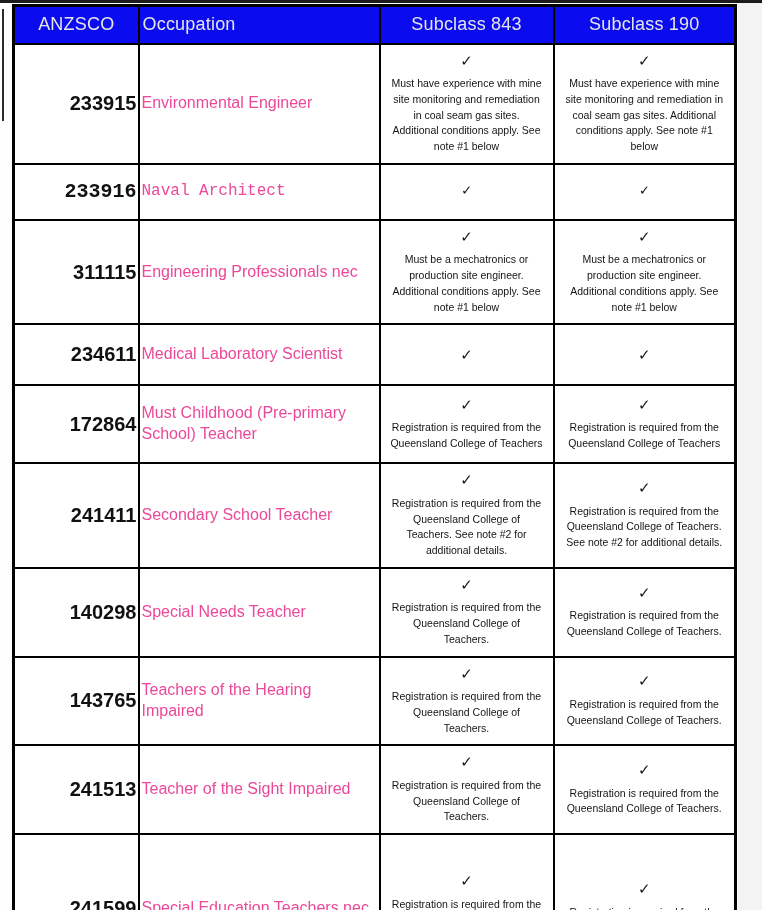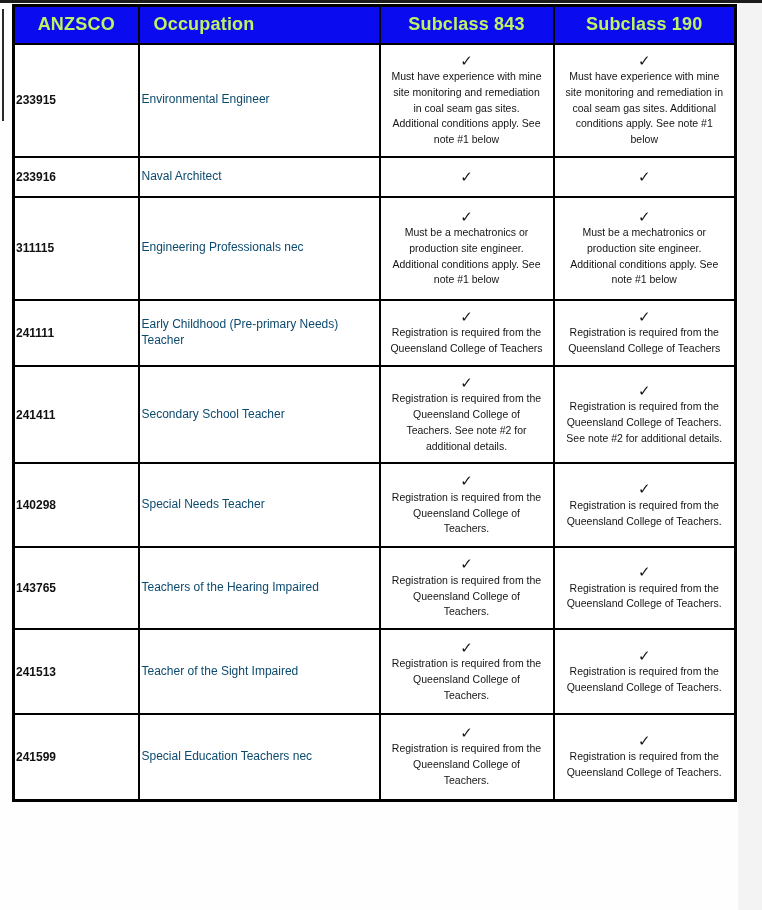--- a/index.html
+++ b/index.html
@@ -40,67 +40,68 @@
     border-collapse: collapse;
     table-layout: fixed;
     background: #ffffff;
     border: 3px solid #000000;
   }
   th, td {
     border: 2px solid #000000;
   }
   thead th {
     background: #0b0bef;
-    color: #bef264;
+    color: #e5e5e5;
     font-size: 18px;
-    font-weight: bold;
+    font-weight: normal;
     height: 38px;
     text-align: center;
     vertical-align: middle;
     letter-spacing: 0.2px;
   }
   thead th.col-occupation {
     text-align: left;
-    padding-left: 14px;
+    padding-left: 3px;
     margin-left: 14px;
   }
   td.cell-anzsco {
-    text-align: left;
+    text-align: right;
     vertical-align: middle;
     font-weight: bold;
-    font-size: 12px;
+    font-size: 20px;
     color: #111111;
   }
   td.cell-occupation {
     vertical-align: middle;
-    font-size: 12px;
-    color: #0c4a6e;
+    font-size: 16px;
+    color: #ec4899;
     padding: 2px 4px 2px 2px;
     line-height: 1.3;
   }
   td.cell-status {
     text-align: center;
     vertical-align: middle;
     padding: 8px 9px;
   }
   .check {
     font-size: 15px;
     line-height: 1.1;
     color: #141414;
   }
   .note {
     font-size: 10.5px;
     line-height: 1.5;
+    margin-top: 7px;
     color: #141414;
   }
   .note:empty { display: none; }
 
   
   tbody tr:nth-child(1) td { height: 103px; }
-  tbody tr:nth-child(2) td { height: 40px; }
+  tbody tr:nth-child(2) td { height: 56px; font-family: Liberation Mono, monospace; }
   tbody tr:nth-child(3) td { height: 103px; }
   tbody tr:nth-child(4) td { height: 61px; }
   tbody tr:nth-child(5) td { height: 78px; }
   tbody tr:nth-child(6) td { height: 84px; }
   tbody tr:nth-child(7) td { height: 81px; }
   tbody tr:nth-child(8) td { height: 85px; }
   tbody tr:nth-child(9) td { height: 86px; }
   tbody tr:nth-child(10) td { height: 150px; } 
 </style>
 </head>
@@ -170,24 +171,40 @@
       <div class="check">✓</div>
       <div class="note">Must be a mechatronics or production site engineer. Additional conditions apply. See note #1 below</div>
     </td>
     <td class="cell-status cell-sub190">
       <div class="check">✓</div>
       <div class="note">Must be a mechatronics or production site engineer. Additional conditions apply. See note #1 below</div>
     </td>
   </tr>
         <tr class="data-row">
     <td class="cell-anzsco">
-      <span>241111</span>
-    </td>
-    <td class="cell-occupation">
-      <span>Early Childhood (Pre-primary Needs) Teacher</span>
+      <span>234611</span>
+    </td>
+    <td class="cell-occupation">
+      <span>Medical Laboratory Scientist</span>
+    </td>
+    <td class="cell-status cell-sub489">
+      <div class="check">✓</div>
+
+    </td>
+    <td class="cell-status cell-sub190">
+      <div class="check">✓</div>
+
+    </td>
+  </tr>
+        <tr class="data-row">
+    <td class="cell-anzsco">
+      <span>172864</span>
+    </td>
+    <td class="cell-occupation">
+      <span>Must Childhood (Pre-primary School) Teacher</span>
     </td>
     <td class="cell-status cell-sub489">
       <div class="check">✓</div>
       <div class="note">Registration is required from the Queensland College of Teachers</div>
     </td>
     <td class="cell-status cell-sub190">
       <div class="check">✓</div>
       <div class="note">Registration is required from the Queensland College of Teachers</div>
     </td>
   </tr>

